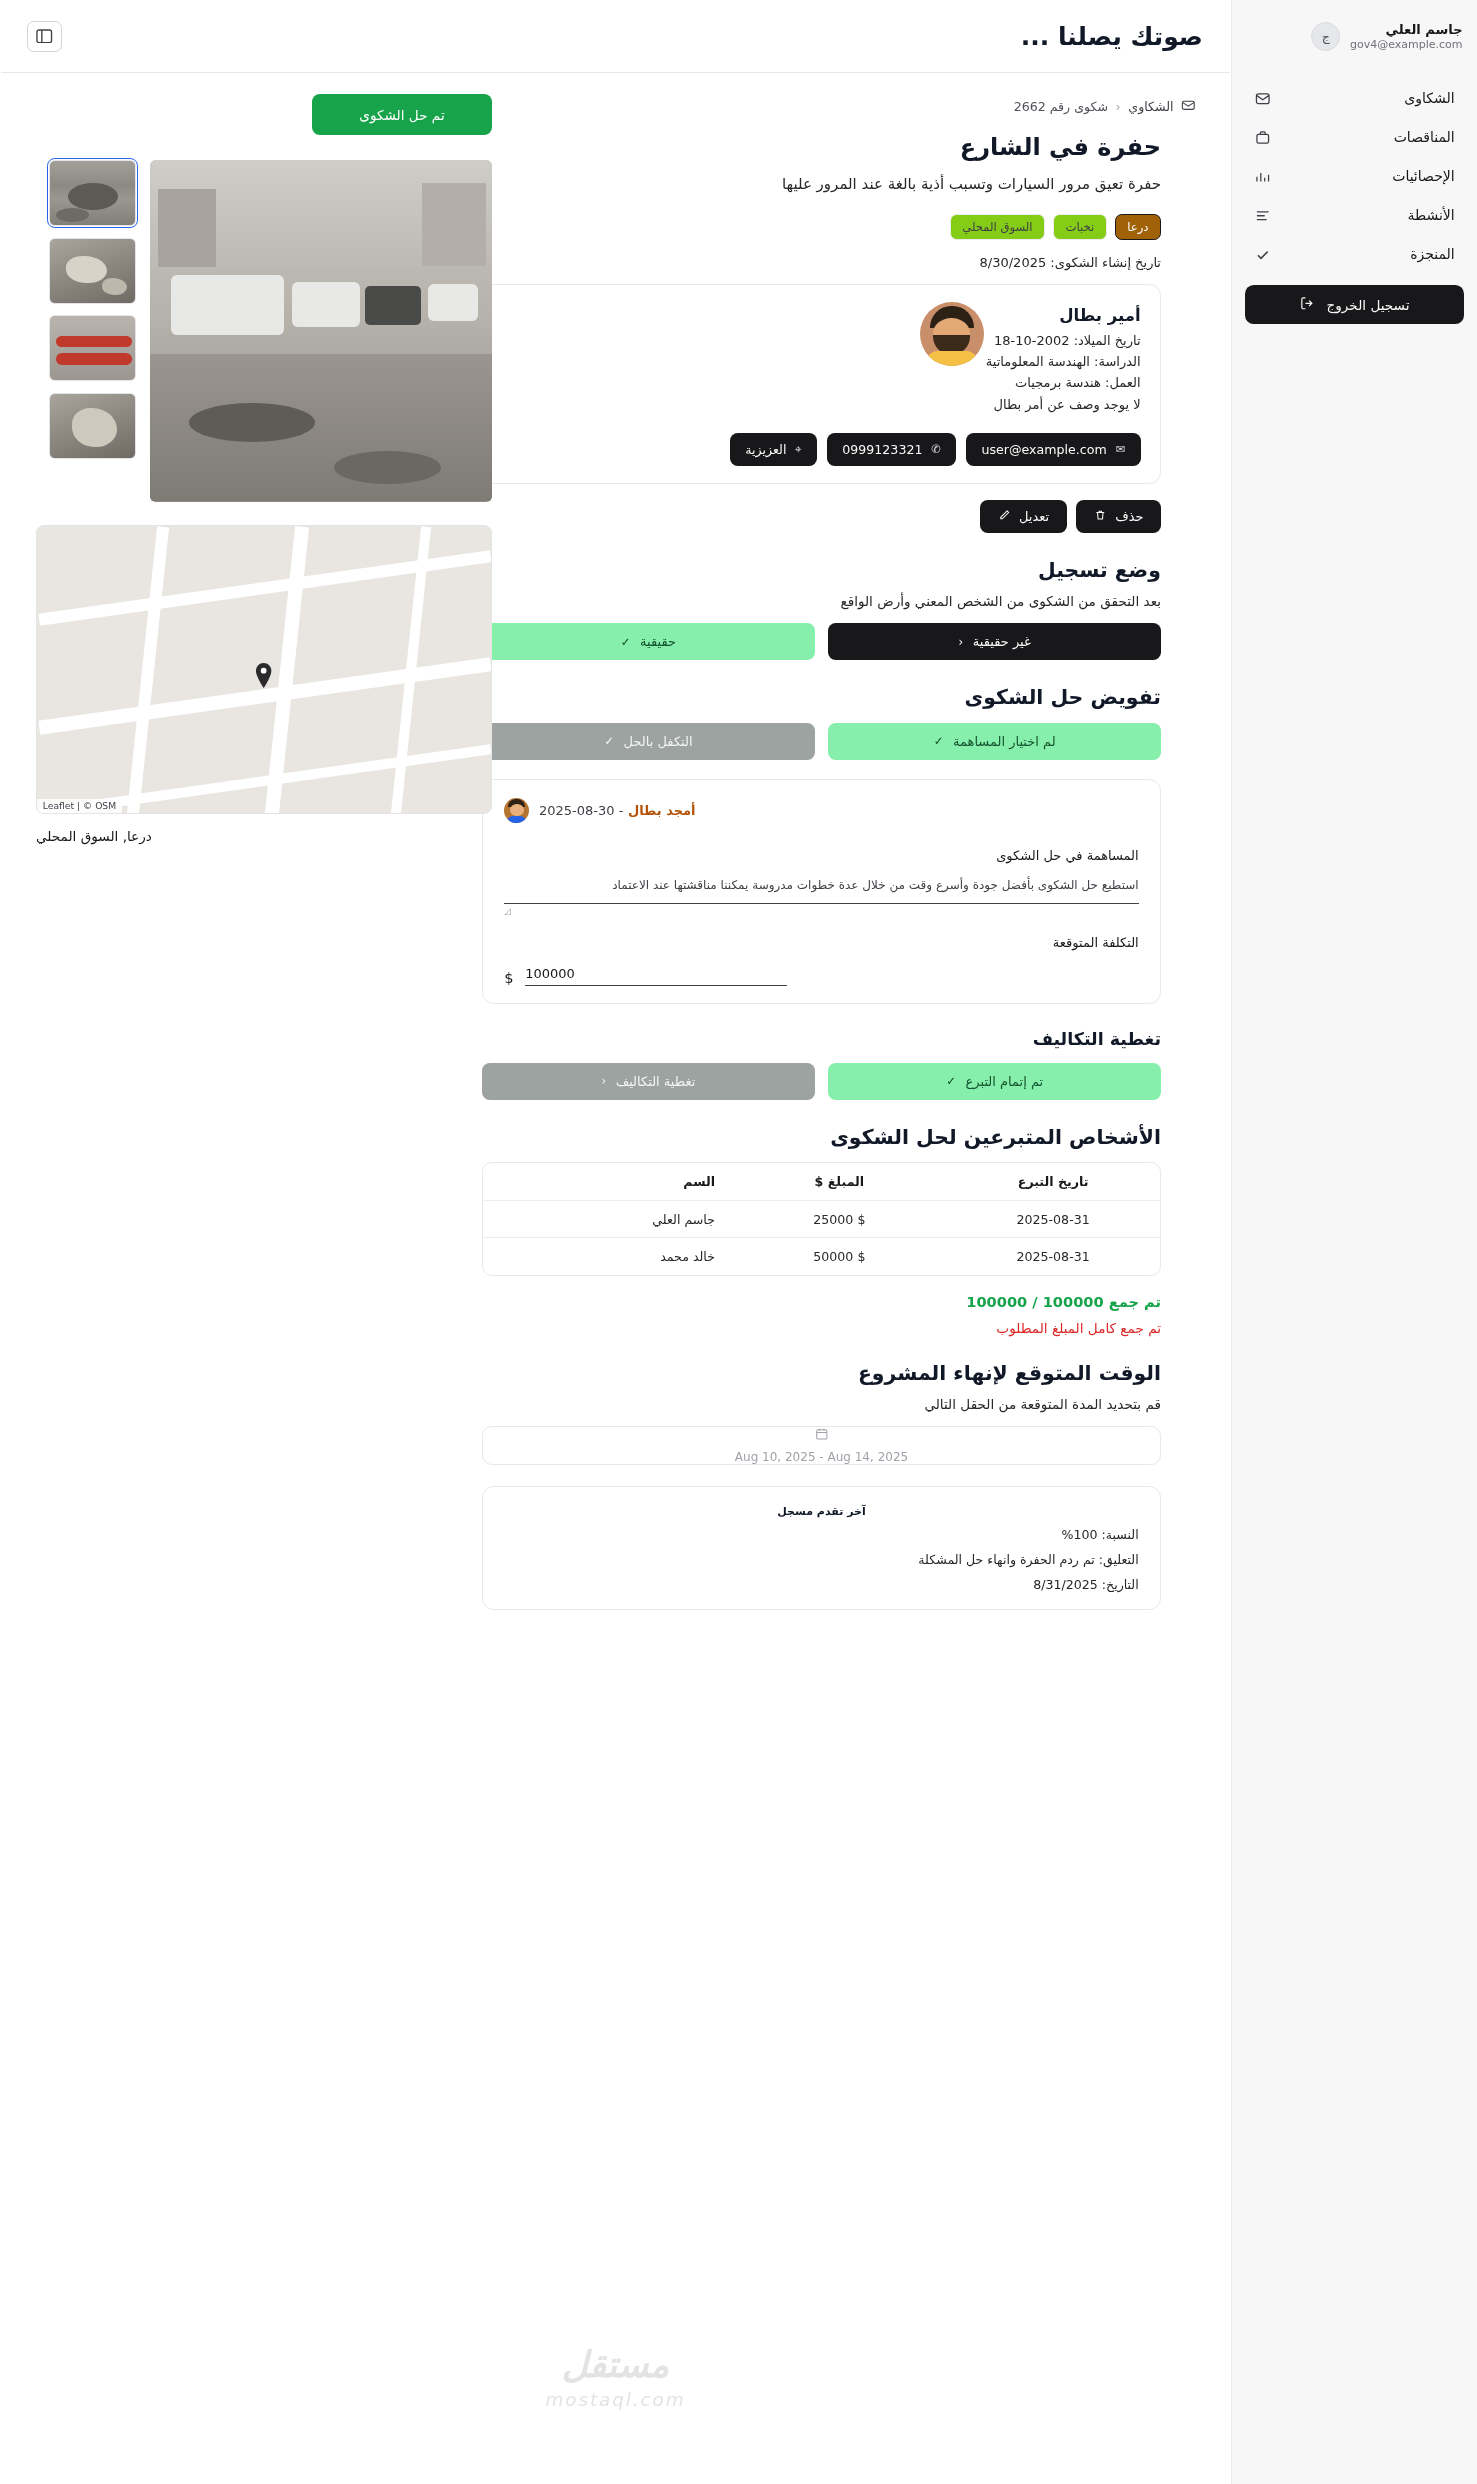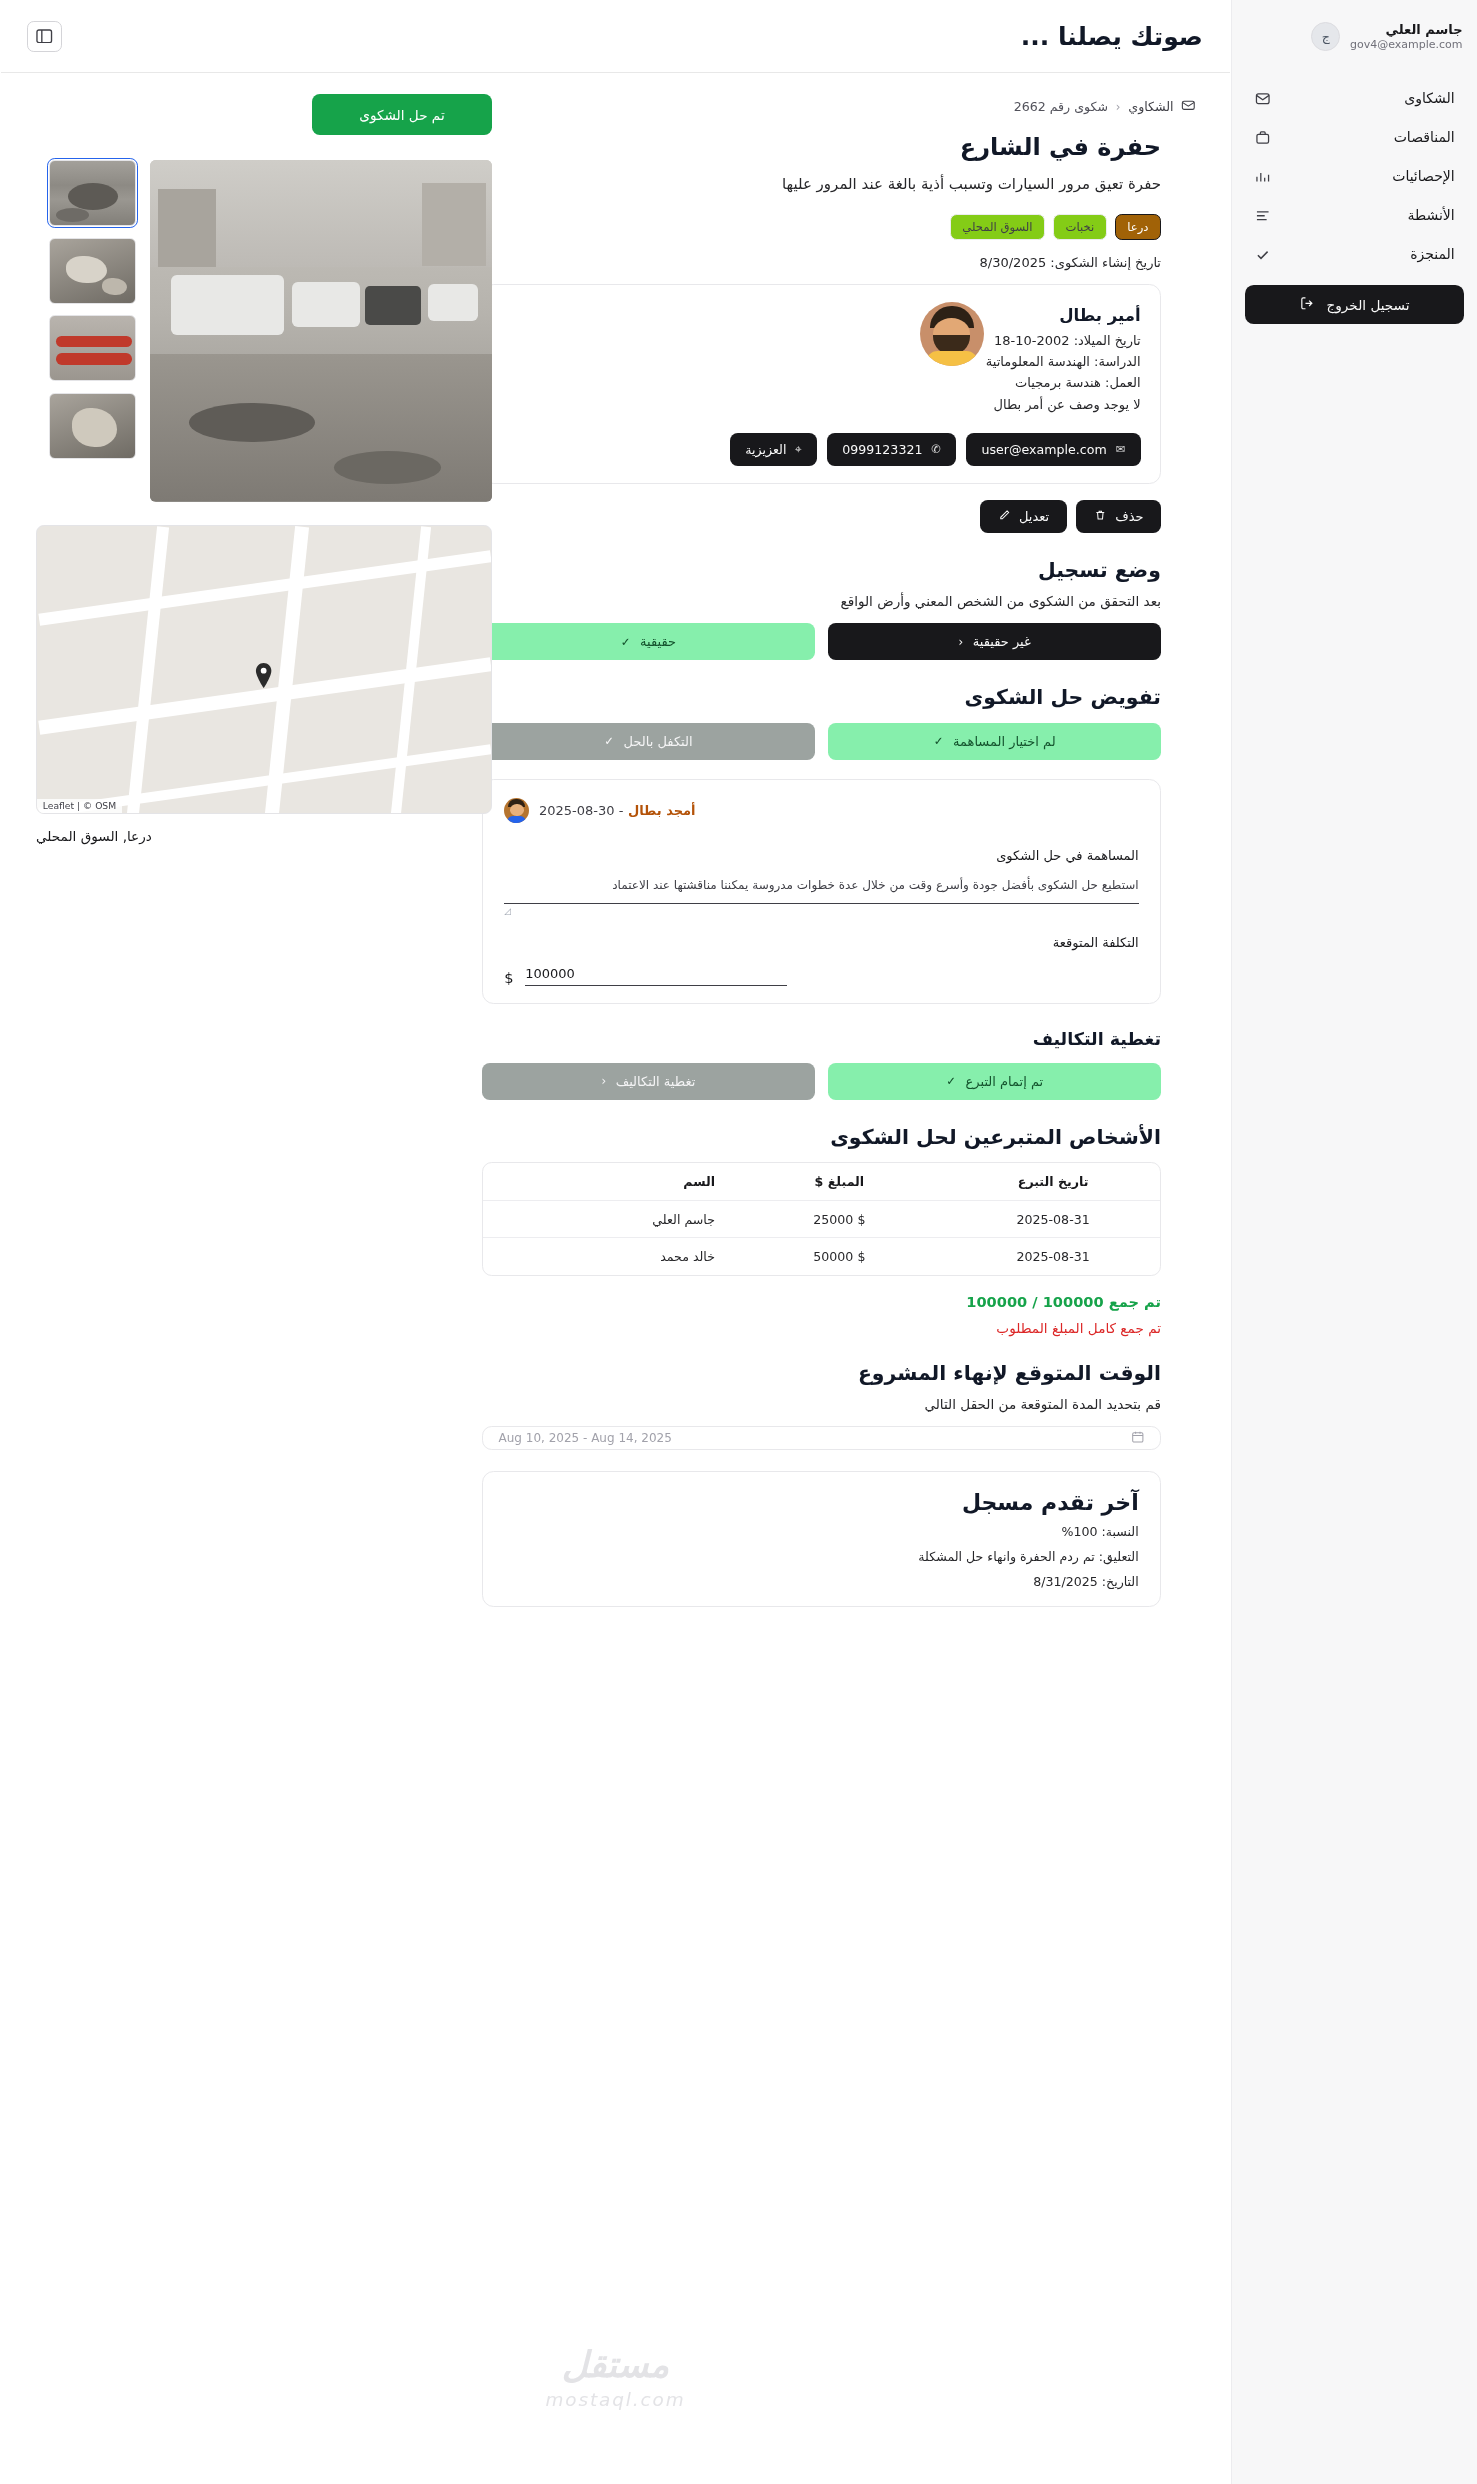--- a/index.html
+++ b/index.html
@@ -166,27 +166,27 @@
   .th { font-weight: 700; color: #18181b; }
   .td { color: #27272a; border-top: 1px solid #ededf0; }
   .c-name { flex: 1.2; text-align: right; }
   .c-amount { flex: 1; text-align: center; }
   .c-date { flex: 1; text-align: center; }
 
   .sum-green { font-size: 14.6px; color: #16a34a; text-align: right; margin-top: 17.5px; font-weight: 600; }
   .sum-red { font-size: 13.6px; color: #dc2626; text-align: right; margin-top: 9.7px; }
 
   .date-range-row {
-    border: 1px solid #e8e8eb; border-radius: 9.7px; height: 24px; margin-top: 13.6px;
+    border: 1px solid #e8e8eb; border-radius: 9.7px; height: 39px; margin-top: 13.6px;
     display: flex; align-items: center; justify-content: space-between; padding: 0 15.5px;
-    color: #a1a1aa; font-size: 12px;
+    color: #a1a1aa; font-size: 12px; flex-direction: column;
   }
 
   .progress-card { border: 1px solid #e8e8eb; border-radius: 11.6px; padding: 17.5px 21.3px; margin-top: 21.3px; }
-  .progress-title { font-size: 22px; font-weight: 700; text-align: right; }
+  .progress-title { font-size: 11px; font-weight: 700; text-align: center; }
   .progress-line { font-size: 12.6px; color: #27272a; text-align: right; margin-top: 9.7px; }
 
   
   .gallery-col { position: absolute; top: 21.3px; left: 35px; width: 456px; }
   .resolved-btn {
     background: #16a34a; color: #fff; border: none; border-radius: 7.8px;
     height: 41px; width: 180px; font-size: 13.6px; cursor: pointer; font-family: inherit;
     display: flex; align-items: center; justify-content: center;
   }
   .gallery { display: flex; gap: 13.6px; margin-top: 25px; }

